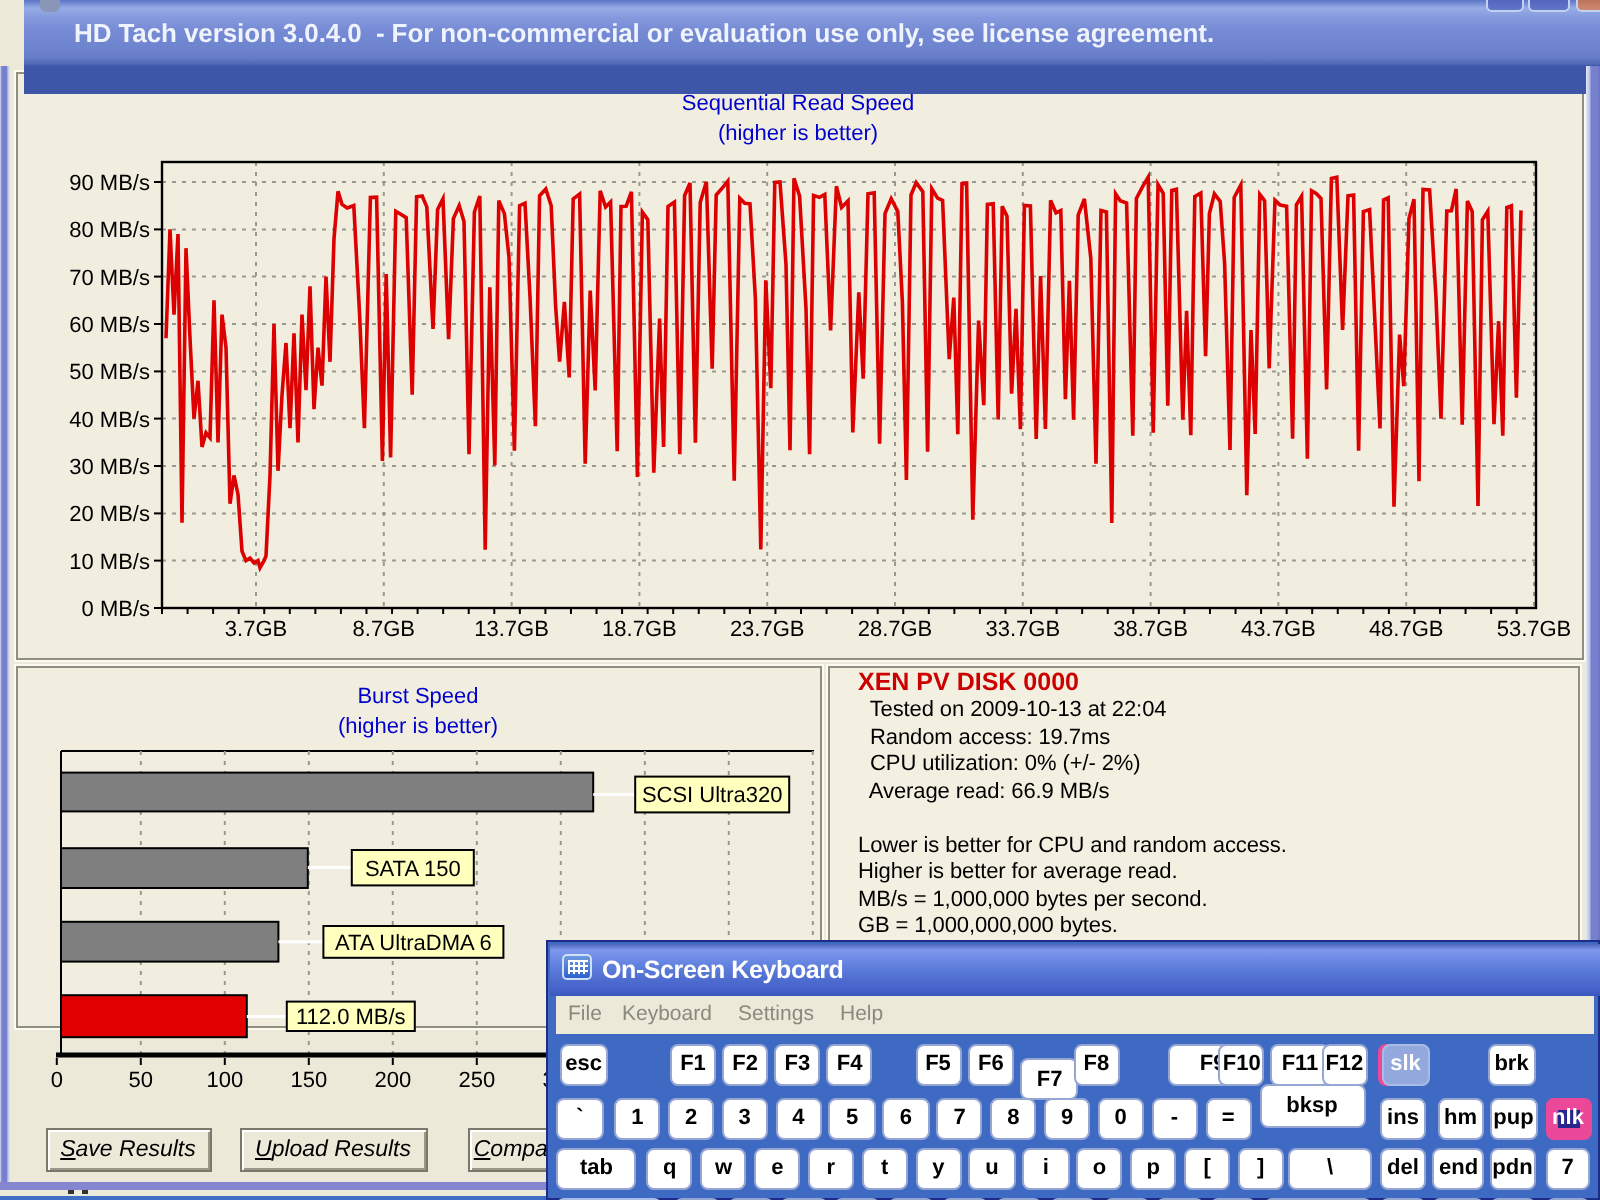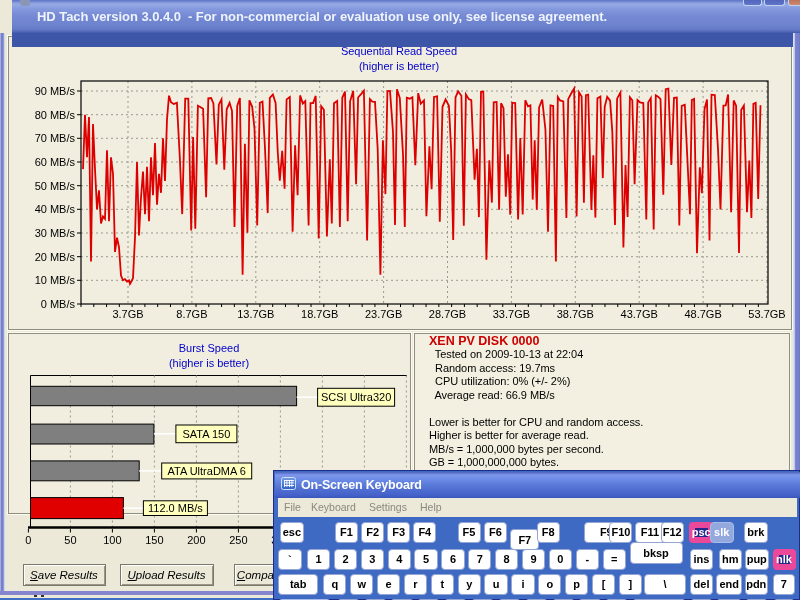--- a/index.html
+++ b/index.html
@@ -274,21 +274,21 @@
 <div class="k" style="left:413.3px;top:521.5px;width:23.0px;height:21.0px">F4</div>
 <div class="k" style="left:457.5px;top:521.5px;width:23.0px;height:21.0px">F5</div>
 <div class="k" style="left:483.9px;top:521.5px;width:23.0px;height:21.0px">F6</div>
 <div class="k" style="left:510.3px;top:529px;width:29px;height:21.0px">F7</div>
 <div class="k" style="left:536.7px;top:521.5px;width:23.0px;height:21.0px">F8</div>
 <div class="k" style="left:583.8px;top:521.5px;width:45px;height:21.0px">F9</div>
 <div class="k" style="left:609.4px;top:521.5px;width:23.0px;height:21.0px">F10</div>
 <div class="k" style="left:635.0px;top:521.5px;width:30px;height:21.0px">F11</div>
 <div class="k" style="left:660.7px;top:521.5px;width:23.0px;height:21.0px">F12</div>
 <div class="kd" style="left:689.0px;top:521.5px;width:24.5px;height:21.0px">psc</div>
-<div class="kl" style="left:710px;top:521.5px;width:23.5px;height:21.0px">slk</div>
+<div class="kl" style="left:691px;top:521.5px;width:23.5px;height:21.0px">slk</div>
 <div class="k" style="left:744.0px;top:521.5px;width:23.5px;height:21.0px">brk</div>
 <div class="k" style="left:278.2px;top:548.5px;width:23.5px;height:21.5px">`</div>
 <div class="k" style="left:307.0px;top:548.5px;width:23.3px;height:21.5px">1</div>
 <div class="k" style="left:333.9px;top:548.5px;width:23.3px;height:21.5px">2</div>
 <div class="k" style="left:360.7px;top:548.5px;width:23.3px;height:21.5px">3</div>
 <div class="k" style="left:387.6px;top:548.5px;width:23.3px;height:21.5px">4</div>
 <div class="k" style="left:414.4px;top:548.5px;width:23.3px;height:21.5px">5</div>
 <div class="k" style="left:441.3px;top:548.5px;width:23.3px;height:21.5px">6</div>
 <div class="k" style="left:468.2px;top:548.5px;width:23.3px;height:21.5px">7</div>
 <div class="k" style="left:495.0px;top:548.5px;width:23.3px;height:21.5px">8</div>

